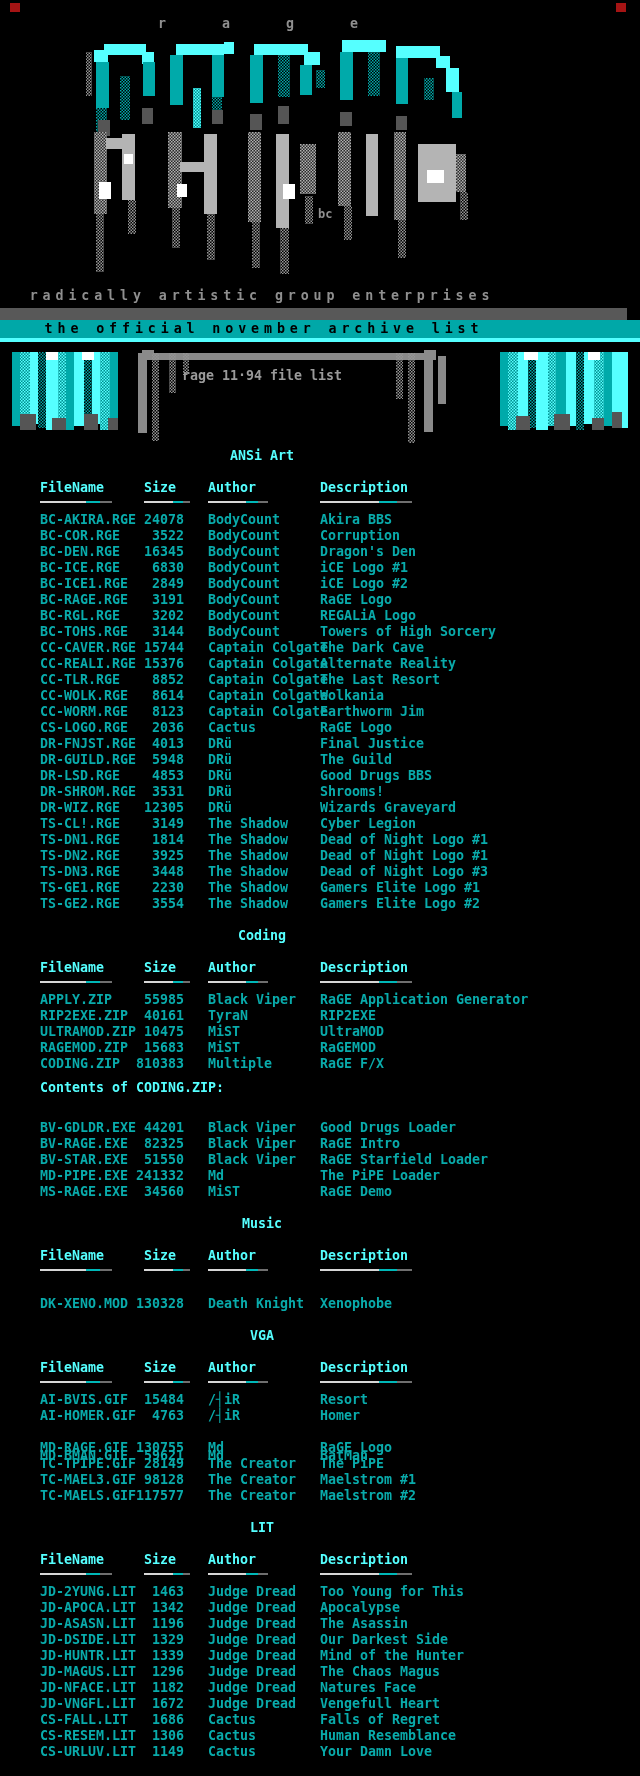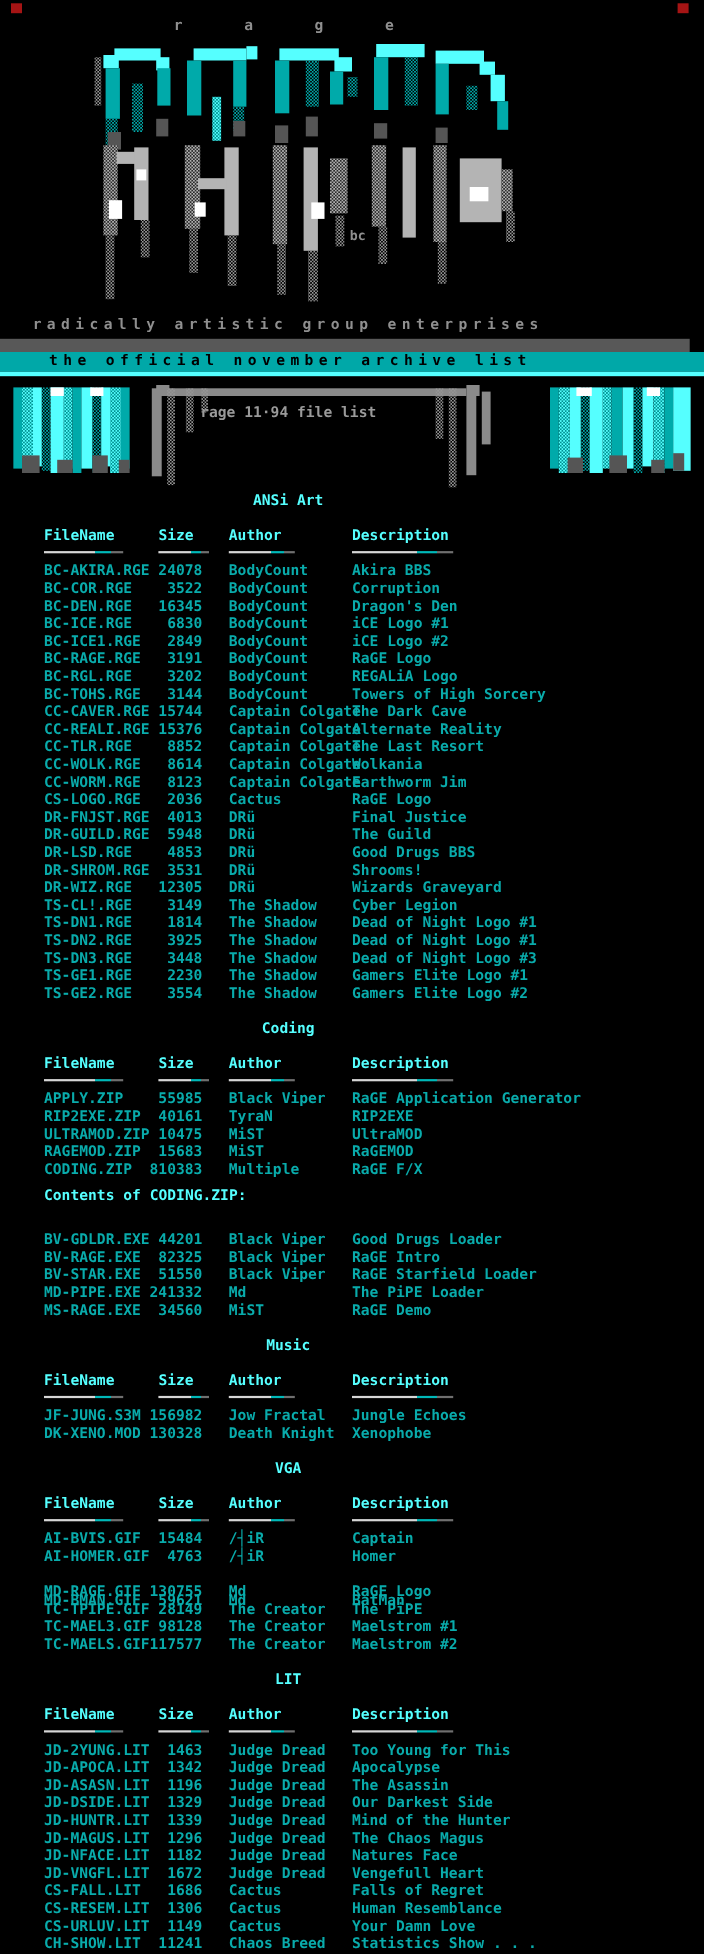--- a/index.html
+++ b/index.html
@@ -474,26 +474,20 @@
       <span class="h-file">FileName</span>
       <span class="h-size">Size</span>
       <span class="h-auth">Author</span>
       <span class="h-desc">Description</span>
     </div>
     <div class="ul ul-f"></div>
     <div class="ul ul-s"></div>
     <div class="ul ul-a"></div>
     <div class="ul ul-d"></div>
     <div class="rows" style="height: 32px;">
-        <div class="row" style="top: 0px;">
-          <span class="cc f">JF-JUNG.S3M</span>
-          <span class="cc s">156982</span>
-          <span class="cc a">Jow Fractal</span>
-          <span class="cc d">Jungle Echoes</span>
-        </div>
         <div class="row" style="top: 16px;">
           <span class="cc f">DK-XENO.MOD</span>
           <span class="cc s">130328</span>
           <span class="cc a">Death Knight</span>
           <span class="cc d">Xenophobe</span>
         </div>
       </div>
   </div>
 
   <div class="section" id="sec-vga">
@@ -506,21 +500,21 @@
     </div>
     <div class="ul ul-f"></div>
     <div class="ul ul-s"></div>
     <div class="ul ul-a"></div>
     <div class="ul ul-d"></div>
     <div class="rows" style="height: 112px;">
         <div class="row" style="top: 0px;">
           <span class="cc f">AI-BVIS.GIF</span>
           <span class="cc s">15484</span>
           <span class="cc a">/┤iR</span>
-          <span class="cc d">Captain</span>
+          <span class="cc d">Resort</span>
         </div>
         <div class="row" style="top: 16px;">
           <span class="cc f">AI-HOMER.GIF</span>
           <span class="cc s">4763</span>
           <span class="cc a">/┤iR</span>
           <span class="cc d">Homer</span>
         </div>
         <div class="row" style="top: 40px; margin-top: 16px;">
           <span class="cc f">MD-BMAN.GIF</span>
           <span class="cc s">59621</span>
@@ -626,22 +620,16 @@
           <span class="cc s">1306</span>
           <span class="cc a">Cactus</span>
           <span class="cc d">Human Resemblance</span>
         </div>
         <div class="row" style="top: 160px;">
           <span class="cc f">CS-URLUV.LIT</span>
           <span class="cc s">1149</span>
           <span class="cc a">Cactus</span>
           <span class="cc d">Your Damn Love</span>
         </div>
-        <div class="row" style="top: 176px;">
-          <span class="cc f">CH-SHOW.LIT</span>
-          <span class="cc s">11241</span>
-          <span class="cc a">Chaos Breed</span>
-          <span class="cc d">Statistics Show . . .</span>
-        </div>
       </div>
   </div>
 
 </div>
 
 </body></html>

